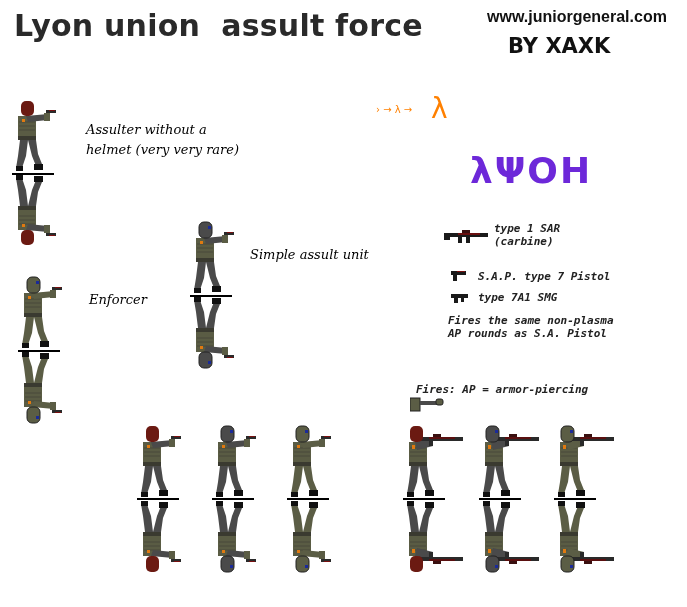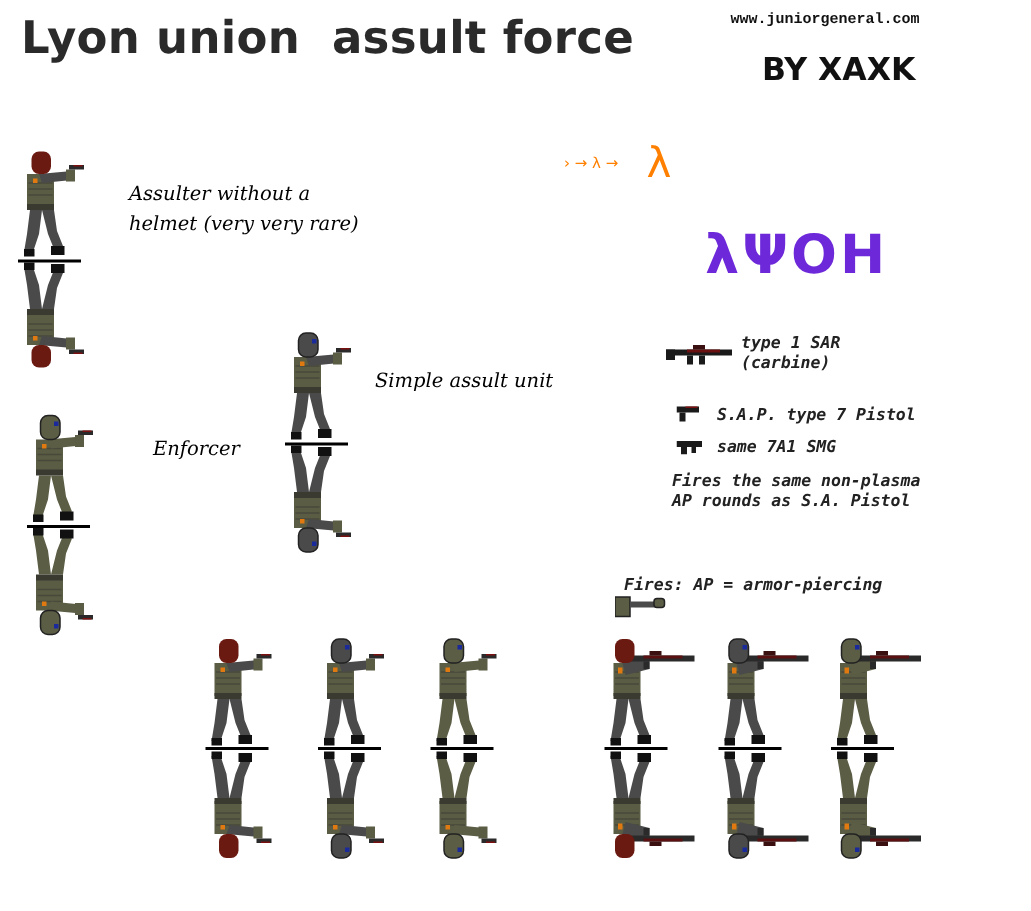--- a/index.html
+++ b/index.html
@@ -1,19 +1,19 @@
 <!DOCTYPE html>
 <html><head>
 <meta charset="utf-8">
 <style>
   html, body { margin:0; padding:0; background:#ffffff; }
   body { width:687px; height:607px; position:relative; overflow:hidden; font-family:"DejaVu Sans", sans-serif; }
   .abs { position:absolute; }
   .title { left:14px; top:8px; font-family:"DejaVu Sans", sans-serif; font-weight:bold; font-size:30px; color:#2a2a2a; white-space:pre; letter-spacing:0.2px; }
-  .site { left:487px; top:8px; font-family:Liberation Mono, monospace; font-weight:bold; font-size:10px; color:#111; }
+  .site { left:487px; top:8px; font-family:Liberation Sans, sans-serif; font-weight:bold; font-size:16px; color:#111; }
   .author { left:508px; top:34px; font-weight:bold; font-size:21px; color:#111; }
   .script { font-family:"DejaVu Serif", serif; font-style:italic; font-size:13px; color:#000000; line-height:20px; }
   .info { font-family:"DejaVu Sans Mono", monospace; font-weight:bold; font-size:11px; color:#222; line-height:13px; white-space:pre;font-style:italic; }
   .orange-small { left:376px; top:104px; color:#ff8000; font-size:10px; }
   .orange-mid { left:431px; top:92px; color:#ff8000; font-size:28px; font-family:"DejaVu Sans", sans-serif; }
   .orange-big { left:470px; top:150px; color:#6d28d9; font-size:36px; font-weight:bold; letter-spacing:2px; }
   .base { position:absolute; height:2px; background:#000; }
   svg { display:block; }
 </style>
 </head>
@@ -103,21 +103,21 @@
     <g transform="translate(0,150) scale(1,-1)">
       <g fill="#5b5d45">
           <use href="#body-pistol"></use>
         </g>
       <rect x="9" y="2" width="13" height="16" rx="5" fill="#5b5d45" stroke="#222" stroke-width="1"></rect>
       <rect x="18" y="6" width="3" height="3" fill="#1a2a9a"></rect>
     </g>
   </svg>
   <div class="base" style="left:0;top:75px;width:42px"></div>
 </div>
-<div class="abs script" style="left:102px;top:290px">Enforcer</div>
+<div class="abs script" style="left:89px;top:290px">Enforcer</div>
 
 <div class="abs" style="left:190px;top:220px">
   <svg width="45" height="150" viewBox="0 0 45 150">
     <g fill="#4a4a4a">
         <use href="#body-pistol"></use>
       </g>
     <rect x="9" y="2" width="13" height="16" rx="5" fill="#4a4a4a" stroke="#222"></rect>
     <rect x="18" y="6" width="3" height="3" fill="#1a2a9a"></rect>
     <g transform="translate(0,150) scale(1,-1)">
       <g fill="#4a4a4a">
@@ -153,21 +153,21 @@
 </div>
 <div class="abs info" style="left:478px;top:270px">S.A.P. type 7 Pistol</div>
 
 <div class="abs" style="left:451px;top:291px">
   <svg width="18" height="12" viewBox="0 0 18 12">
     <rect x="0" y="3" width="17" height="4" fill="#1a1a1a"></rect>
     <rect x="3" y="7" width="4" height="5" fill="#1a1a1a"></rect>
     <rect x="10" y="7" width="3" height="4" fill="#1a1a1a"></rect>
   </svg>
 </div>
-<div class="abs info" style="left:478px;top:291px">same 7A1 SMG</div>
+<div class="abs info" style="left:478px;top:291px">type 7A1 SMG</div>
 
 <div class="abs info" style="left:448px;top:314px">Fires the same non-plasma
 AP rounds as S.A. Pistol</div>
 
 <div class="abs info" style="left:416px;top:383px">Fires: AP = armor-piercing</div>
 <div class="abs" style="left:410px;top:397px">
   <svg width="36" height="15" viewBox="0 0 36 15">
     <rect x="0" y="1" width="10" height="13" fill="#5b5d45" stroke="#222"></rect>
     <rect x="10" y="4" width="18" height="4" fill="#4a4a4a"></rect>
     <rect x="26" y="2" width="7" height="6" rx="2" fill="#5b5d45" stroke="#222"></rect>

